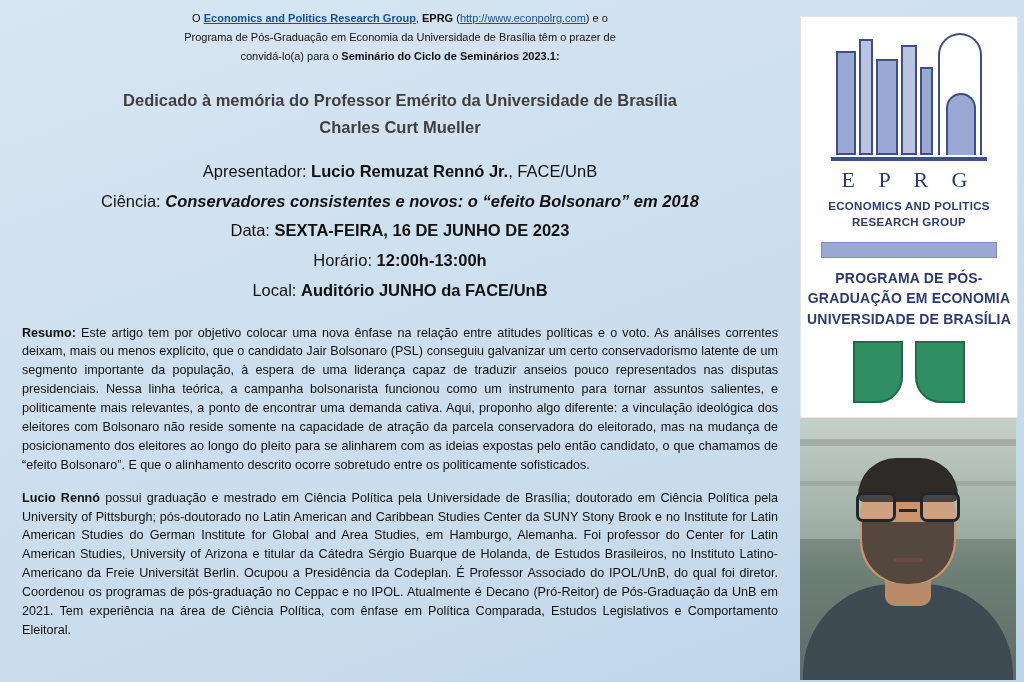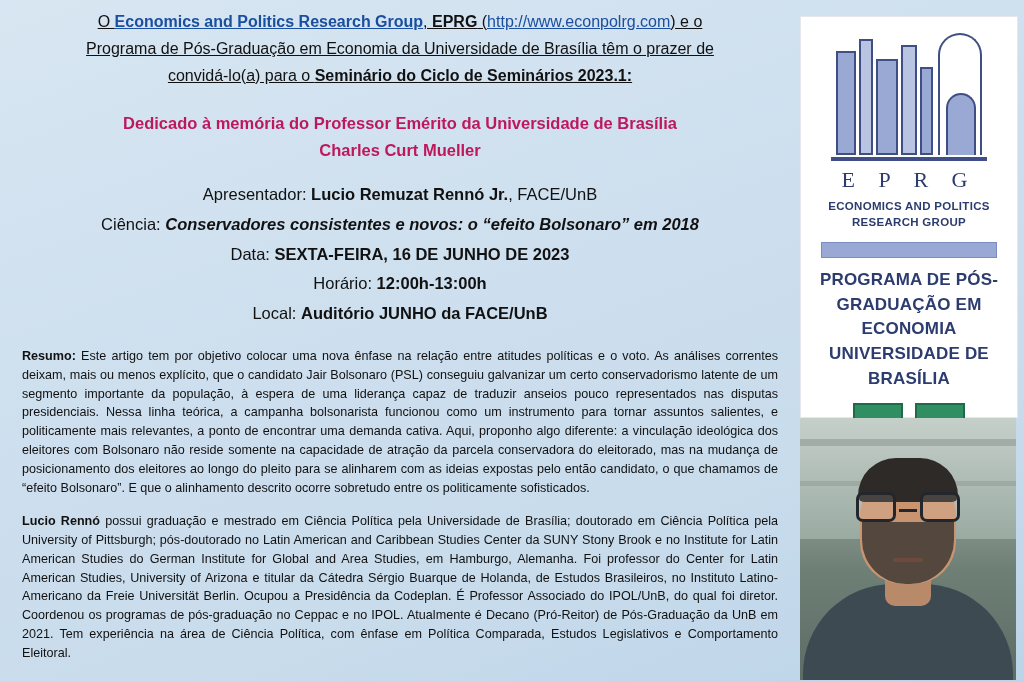--- a/index.html
+++ b/index.html
@@ -21,24 +21,23 @@
     left: 0;
     top: 0;
     width: 796px;
     height: 682px;
     padding: 10px 18px 0 22px;
     box-sizing: border-box;
   }
 
   .header-block {
     text-align: center;
-    font-size: 16px;
+    font-size: 11px;
     color: #111;
     line-height: 1.55;
-    text-decoration: underline;
   }
   .header-block .line {
     margin: 0 0 2px 0;
   }
   .b { font-weight: bold; }
   .link {
     color: #1a4fa0;
     text-decoration: underline;
     font-weight: bold;
   }
@@ -47,21 +46,21 @@
     text-decoration: underline;
     font-weight: normal;
   }
 
   .dedication {
     text-align: center;
     font-weight: bold;
     font-size: 16.5px;
     line-height: 1.6;
     margin-top: 22px;
-    color: #be185d;
+    color: #404040;
   }
 
   .details {
     text-align: center;
     font-size: 16.5px;
     line-height: 1.62;
     margin-top: 18px;
     color: #111;
   }
   .details .row { margin-bottom: 3px; }
@@ -163,21 +162,21 @@
   .blue-bar {
     width: 176px;
     height: 16px;
     background: #9aa9d4;
     border: 1px solid #7c8cc0;
     margin: 12px auto 10px auto;
     box-sizing: border-box;
   }
   .pos-text {
     text-align: center;
-    font-size: 17px;
+    font-size: 14px;
     font-weight: bold;
     color: #2d3c6e;
     line-height: 1.45;
     letter-spacing: .2px;
   }
   .unb-symbol {
     width: 112px;
     height: 62px;
     margin: 12px auto 0 auto;
     position: relative;

